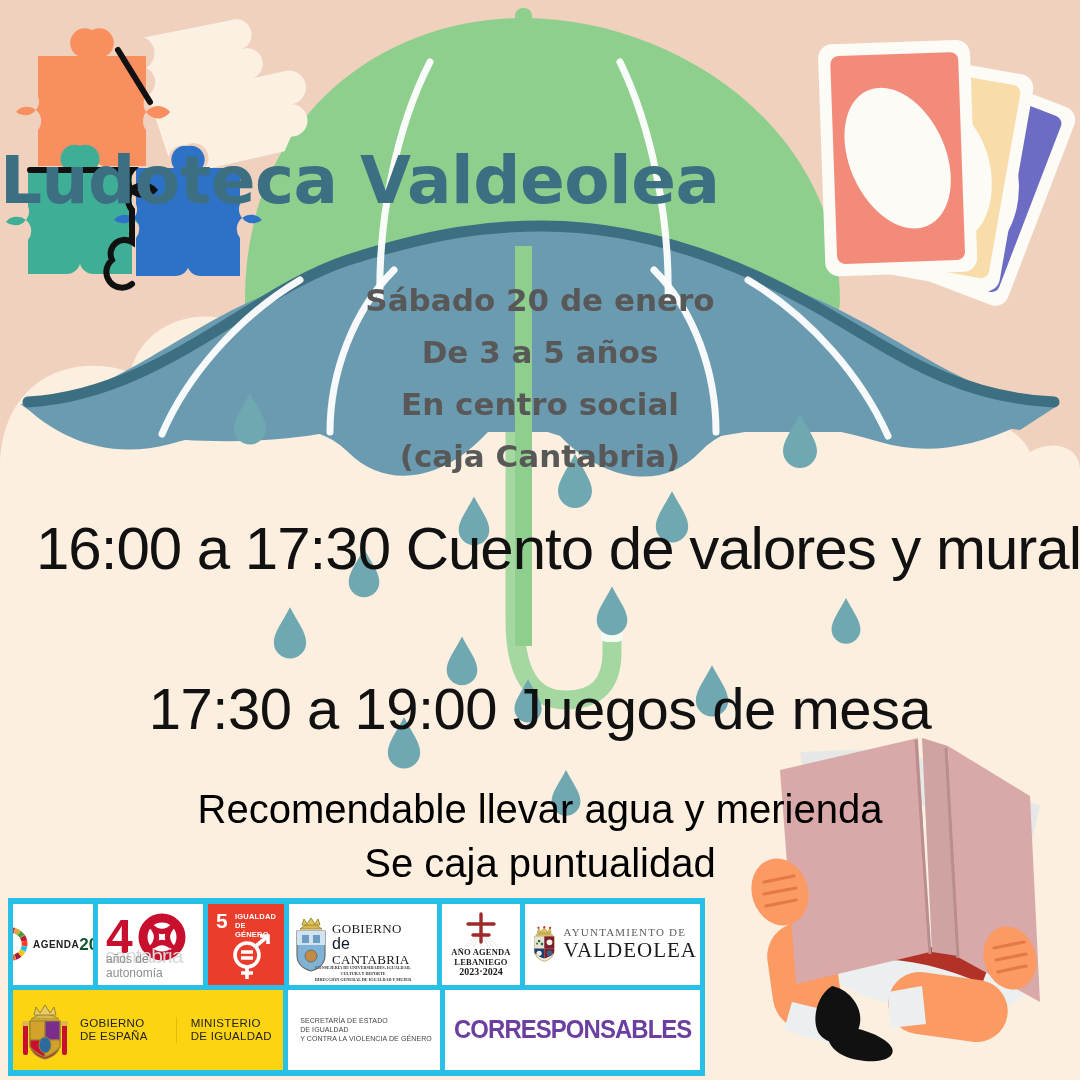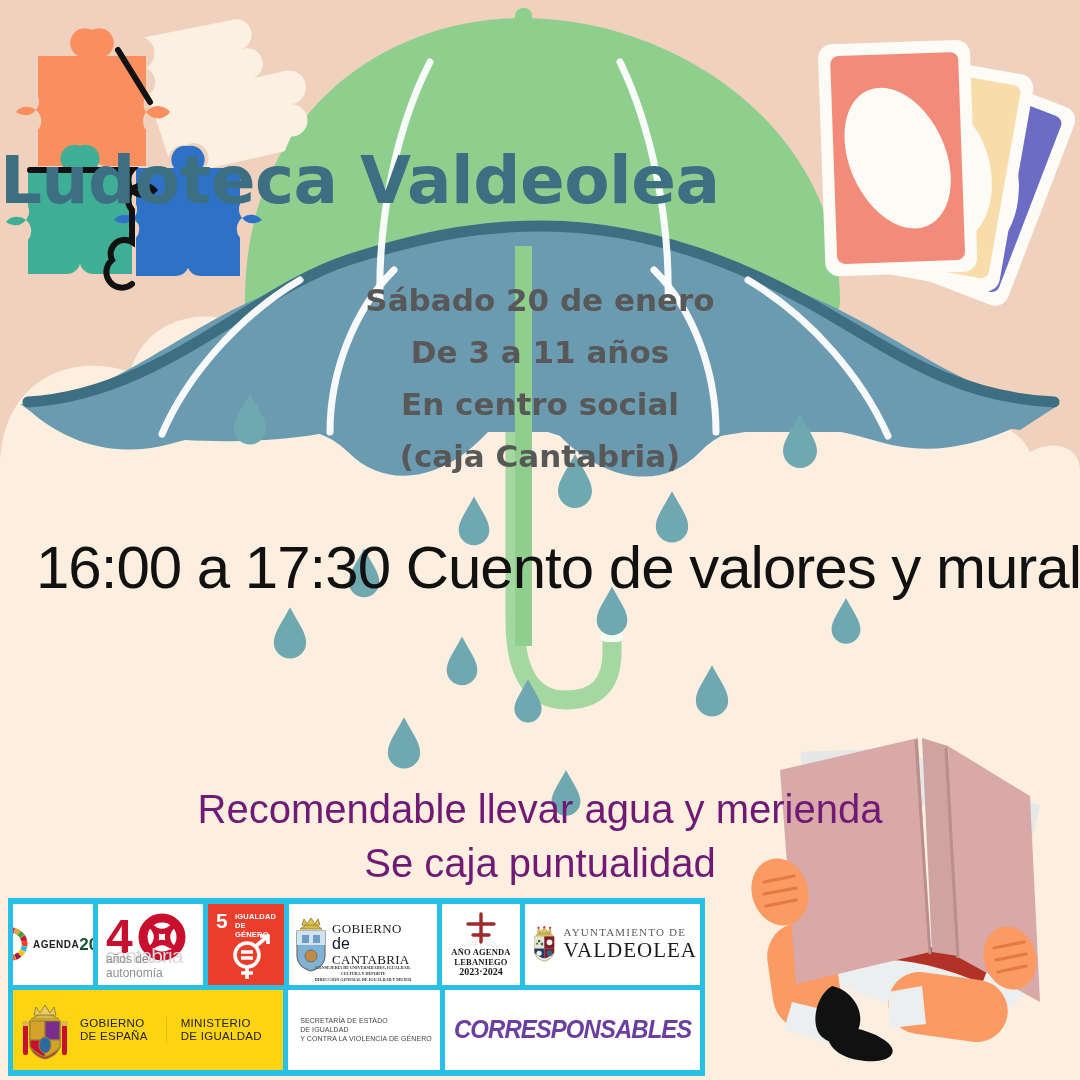--- a/index.html
+++ b/index.html
@@ -50,34 +50,34 @@
   .sched {
     position:absolute;
     left:0; right:0;
     text-align:center;
     font-family:"Liberation Sans", sans-serif;
     font-weight:400;
     color:#111;
     z-index:40;
     white-space:nowrap;
   }
-  .sched-1 { top:533px; font-size:60px; letter-spacing:-1px;margin-left:36px; }
+  .sched-1 { top:514px; font-size:60px; letter-spacing:-1px;margin-left:36px; }
   .sched-2 { top:675px; font-size:58px; letter-spacing:-0.5px; }
   .note-block {
     position:absolute;
     left:0; right:0; top:782px;
     text-align:center;
     z-index:40;
   }
   .note-line {
     font-family:"Liberation Sans", sans-serif;
     font-weight:400;
     font-size:40px;
     line-height:54px;
-    color:#701a75;
+    color:#000000;
     white-space:nowrap;
   }
 
   
   #logo-band {
     position:absolute;
     left:8px; top:898px;
     width:697px; height:178px;
     background:#29c0e8;
     z-index:60;
@@ -132,27 +132,27 @@
   
   .ay-wrap { display:flex; align-items:center; gap:6px; width:100%; padding-left:3px;}
   .ay-text { display:flex; flex-direction:column; line-height:1.08; }
   .ay-small { font-size:11px; font-family:"Liberation Serif",serif; color:#5c5c5c; letter-spacing:1.2px; }
   .ay-big { font-size:21px; font-family:"Liberation Serif",serif; color:#1a1a1a; letter-spacing:1px; }
 
   
   .ge-wrap { display:flex; align-items:center; width:100%; height:100%; }
   .ge-shield { width:58px; display:flex; align-items:center; justify-content:center; }
   .ge-col { padding-left:6px; line-height:13px; }
-  .ge-col2 { padding-left:14px; line-height:13px; border-left:1px solid #e2bd08; margin-left:18px; }
+  .ge-col2 { padding-left:14px; line-height:13px; border-left:1px solid #e2bd08; margin-left:28px; }
   .ge-t { font-size:11.5px; font-family:"Liberation Sans",sans-serif; color:#222; letter-spacing:.3px;}
 
   .sec-wrap { line-height:9px; padding-left:4px;}
   .sec-t { font-size:7px; font-family:"Liberation Sans",sans-serif; color:#444; letter-spacing:.1px;}
 
-  .corr-wrap { display:flex; align-items:center; gap:4px; width:100%; padding-left:2px;font-style:italic;}
+  .corr-wrap { display:flex; align-items:center; gap:4px; width:100%; padding-left:2px;}
   .corr-word { font-size:26px; font-weight:700; color:#6b3fa0; font-family:"Liberation Sans",sans-serif; letter-spacing:-1px; transform:scaleX(.92); transform-origin:left center; }
 </style>
 </head>
 <body>
 
 <div id="poster">
 
   <svg class="layer" viewBox="0 0 1080 1080" preserveAspectRatio="none">
     <rect x="0" y="0" width="1080" height="1080" fill="#efd1bd"></rect>
     <g fill="#fcefdf">
@@ -337,26 +337,27 @@
         <path d="M256,220 L286,214"></path>
         <path d="M258,232 L286,226"></path>
       </g>
     </g>
   </svg>
 
   <div class="title">Ludoteca Valdeolea</div>
 
   <div class="sub-block">
     <div class="sub-line">Sábado 20 de enero</div>
-    <div class="sub-line">De 3 a 11 años</div>
+    <div class="sub-line">De 3 a 5 años</div>
     <div class="sub-line">En centro social</div>
     <div class="sub-line">(caja Cantabria)</div>
   </div>
 
   <div class="sched sched-1">16:00 a 17:30 Cuento de valores y mural</div>
+  <div class="sched sched-2">17:30 a 19:00 Juegos de mesa</div>
 
   <div class="note-block">
     <div class="note-line">Recomendable llevar agua y merienda</div>
     <div class="note-line">Se caja puntualidad</div>
   </div>
 
   <div id="logo-band">
 
     <div class="logo-row">
 

